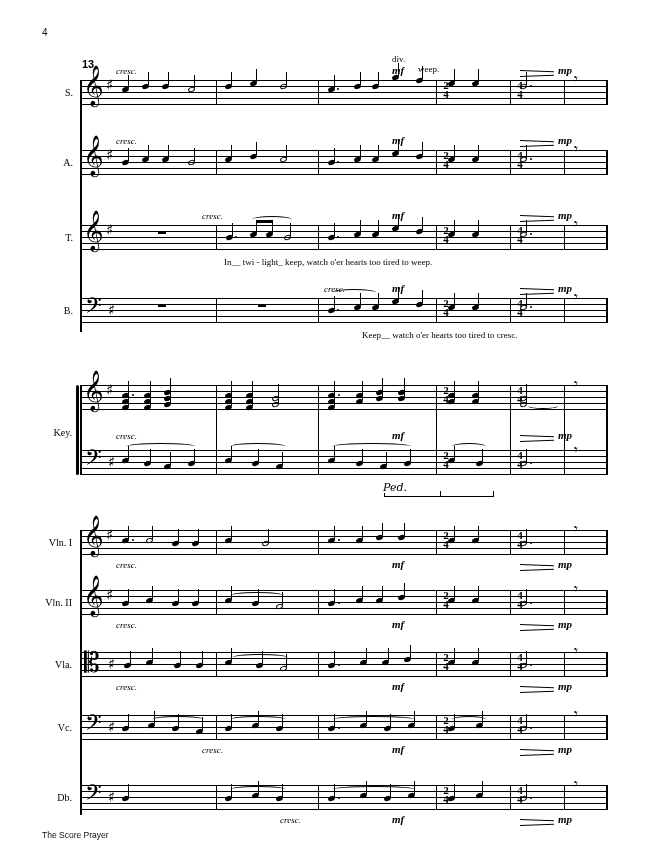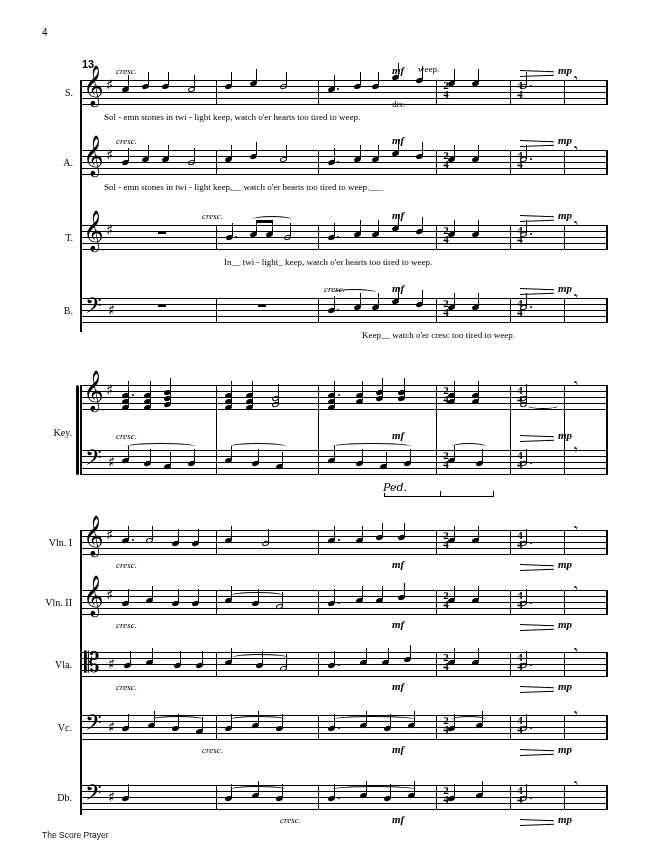--- a/index.html
+++ b/index.html
@@ -248,21 +248,21 @@
       <div class="line" style="top:6px;"></div>
       <div class="line" style="top:12px;"></div>
       <div class="line" style="top:18px;"></div>
       <div class="line" style="top:24px;"></div>
     </div>
     <div class="inst-label" style="left:-35px; top:17px; width:28px;">S.</div>
     <div class="clef treble" style="left:3px; top:-2px;">𝄞</div>
     <div class="keysig" style="left:26px; top:6px;">♯</div>
 
     <div class="expr" style="left:36px; top:-4px;">cresc.</div>
-    <div class="marking" style="left:312px; top:-16px;margin-top:45px;">div.</div>
+    <div class="marking" style="left:312px; top:-16px;">div.</div>
     <div class="marking" style="left:338px; top:-6px;">weep.</div>
     <div class="dyn" style="left:312px; top:-6px;">mf</div>
     <div class="dyn" style="left:478px; top:-6px;">mp</div>
     <div class="hairpin-dim" style="left:440px; top:0px; width:34px;"></div>
 
     <div class="notehead" style="left:42px; top:17px;"></div>
       <div class="stem" style="left:48px; top:5px; height:13px;"></div>
     <div class="notehead" style="left:62px; top:14px;"></div>
       <div class="stem" style="left:68px; top:2px; height:13px;"></div>
     <div class="notehead" style="left:82px; top:14px;"></div>
@@ -304,21 +304,20 @@
 
     <div class="timesig" style="left:360px; top:11px; width:12px;">
       <div>2</div>
         <div>4</div>
     </div>
     <div class="timesig" style="left:434px; top:11px; width:12px;">
       <div>4</div>
         <div>4</div>
     </div>
 
-    <div class="lyric" style="left:24px; top:42px;">Sol - emn stones in  twi - light  keep,     watch  o'er hearts too   tired  to    weep.</div>
 
     <div class="staff" style="left:0; top:80px; width:528px; height:25px;">
       <div class="line" style="top:0;"></div>
       <div class="line" style="top:6px;"></div>
       <div class="line" style="top:12px;"></div>
       <div class="line" style="top:18px;"></div>
       <div class="line" style="top:24px;"></div>
     </div>
     <div class="inst-label" style="left:-35px; top:87px; width:28px;">A.</div>
     <div class="clef treble" style="left:3px; top:68px;">𝄞</div>
@@ -372,21 +371,20 @@
 
     <div class="timesig" style="left:360px; top:81px; width:12px;">
       <div>2</div>
         <div>4</div>
     </div>
     <div class="timesig" style="left:434px; top:81px; width:12px;">
       <div>4</div>
         <div>4</div>
     </div>
 
-    <div class="lyric" style="left:24px; top:112px;">Sol - emn stones in  twi - light  keep,__   watch  o'er hearts too   tired  to    weep.___</div>
 
     <div class="staff" style="left:0; top:155px; width:528px; height:25px;">
       <div class="line" style="top:0;"></div>
       <div class="line" style="top:6px;"></div>
       <div class="line" style="top:12px;"></div>
       <div class="line" style="top:18px;"></div>
       <div class="line" style="top:24px;"></div>
     </div>
     <div class="inst-label" style="left:-35px; top:162px; width:28px;">T.</div>
     <div class="clef treble" style="left:3px; top:143px;">𝄞</div>
@@ -495,21 +493,21 @@
 
     <div class="timesig" style="left:360px; top:229px; width:12px;">
       <div>2</div>
         <div>4</div>
     </div>
     <div class="timesig" style="left:434px; top:229px; width:12px;">
       <div>4</div>
         <div>4</div>
     </div>
 
-    <div class="lyric" style="left:282px; top:260px;">Keep__   watch  o'er cresc too   tired  to    weep.</div>
+    <div class="lyric" style="left:282px; top:260px;">Keep__   watch  o'er hearts too   tired  to    cresc.</div>
   </div>
 
   <div class="system" style="left:80px; top:385px; width:528px; height:110px;">
     <div class="brace-line" style="left:-4px; top:0; width:3px; height:90px; border-radius:6px;"></div>
     <div class="brace-line" style="left:0; top:0; width:1.6px; height:90px;"></div>
 
     <div class="staff" style="left:0; top:0; width:528px; height:25px;">
       <div class="line" style="top:0;"></div>
       <div class="line" style="top:6px;"></div>
       <div class="line" style="top:12px;"></div>

